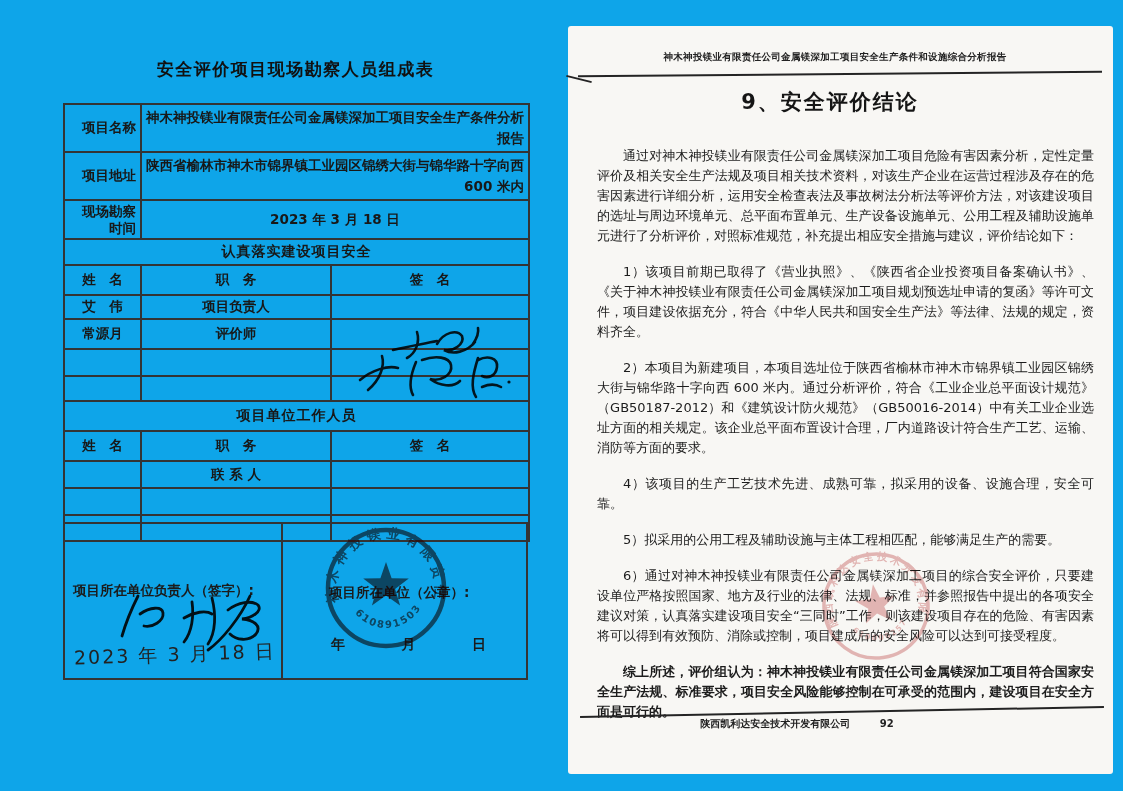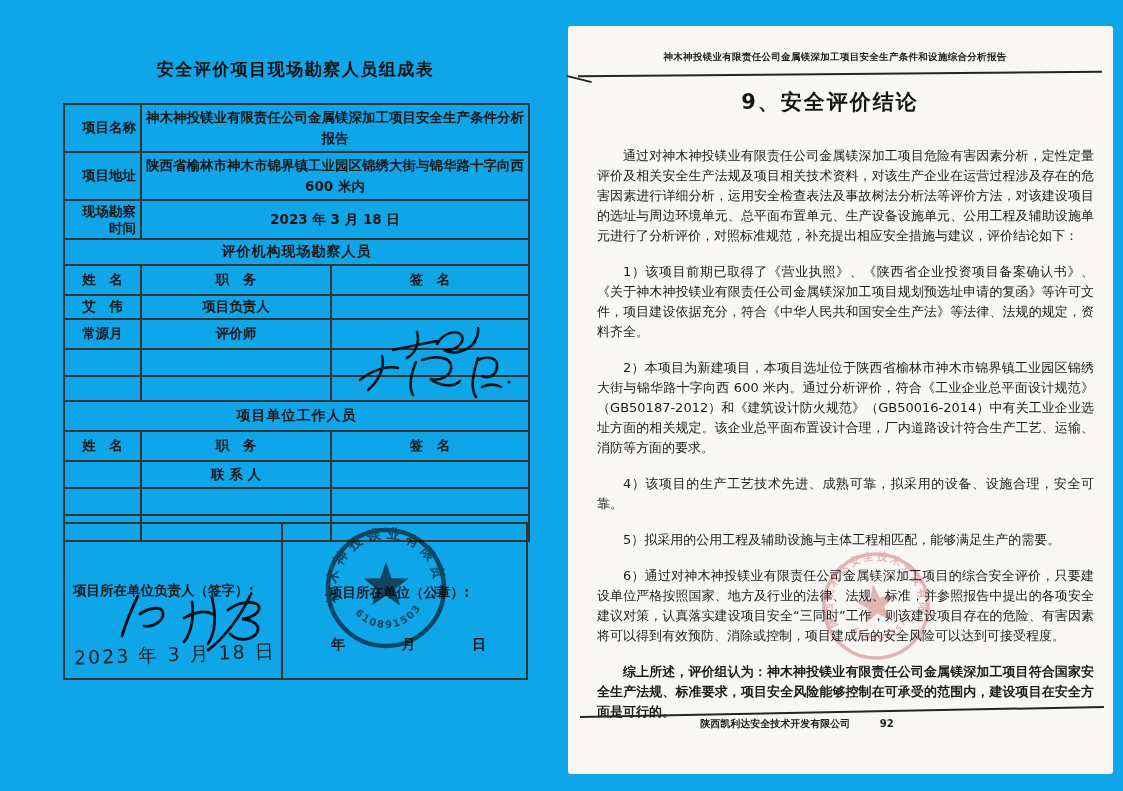--- a/index.html
+++ b/index.html
@@ -7,21 +7,21 @@
   body { font-family:"DejaVu Sans", sans-serif; color:#1b1b1b; }
   .canvas { position:relative; width:1123px; height:791px; background:#0ea5e9; overflow:hidden; }
 
   
   .left-title { position:absolute; left:63px; top:58px; width:465px; text-align:center;
     font-size:17px; font-weight:700; letter-spacing:1.5px; color:#111; }
   table.survey { position:absolute; left:63px; top:103px; width:465px;
     border-collapse:collapse; table-layout:fixed; font-weight:700; font-size:13.5px; color:#181818; }
   table.survey td { border:2px solid #343434; vertical-align:middle; padding:2px 4px; }
   td.lbl { text-align:right; line-height:1.25; }
-  td.val { text-align:center; padding-left:9px; line-height:1.55; }
+  td.val { text-align:right; padding-left:9px; line-height:1.55; }
   td.center { text-align:center; }
   td.sec-hd { text-align:center; font-size:14px; letter-spacing:1px; }
   
   .sig-section { position:absolute; left:63px; top:522px; width:465px; height:158px;
     border:2px solid #343434; display:flex; }
   .sig-left { width:218px; border-right:2px solid #343434; position:relative;padding-left:14px; }
   .sig-right { flex:1; position:relative; }
   .sig-label { position:absolute; left:8px; top:58px; font-weight:700; font-size:13.5px; white-space:nowrap; }
   .seal-label { position:absolute; left:46px; top:60px; font-weight:700; font-size:13.5px; white-space:nowrap; }
   .ymd { position:absolute; left:48px; right:40px; top:112px; display:flex;
@@ -72,21 +72,21 @@
     </tr>
     <tr style="height:37px">
       <td class="lbl">项目地址</td>
       <td class="val" colspan="2">陕西省榆林市神木市锦界镇工业园区锦绣大街与锦华路十字向西 600 米内</td>
     </tr>
     <tr style="height:38px">
       <td class="lbl">现场勘察时间</td>
       <td class="center" colspan="2">2023 年 3 月 18 日</td>
     </tr>
     <tr style="height:26px">
-      <td class="sec-hd" colspan="3">评价机构现场勘察人员</td>
+      <td class="sec-hd" colspan="3">认真落实建设项目安全</td>
     </tr>
     <tr style="height:30px">
       <td class="center">姓　名</td>
       <td class="center">职　务</td>
       <td class="center">签　名</td>
     </tr>
     <tr style="height:16px">
       <td class="center">艾　伟</td>
       <td class="center">项目负责人</td>
       <td></td>

